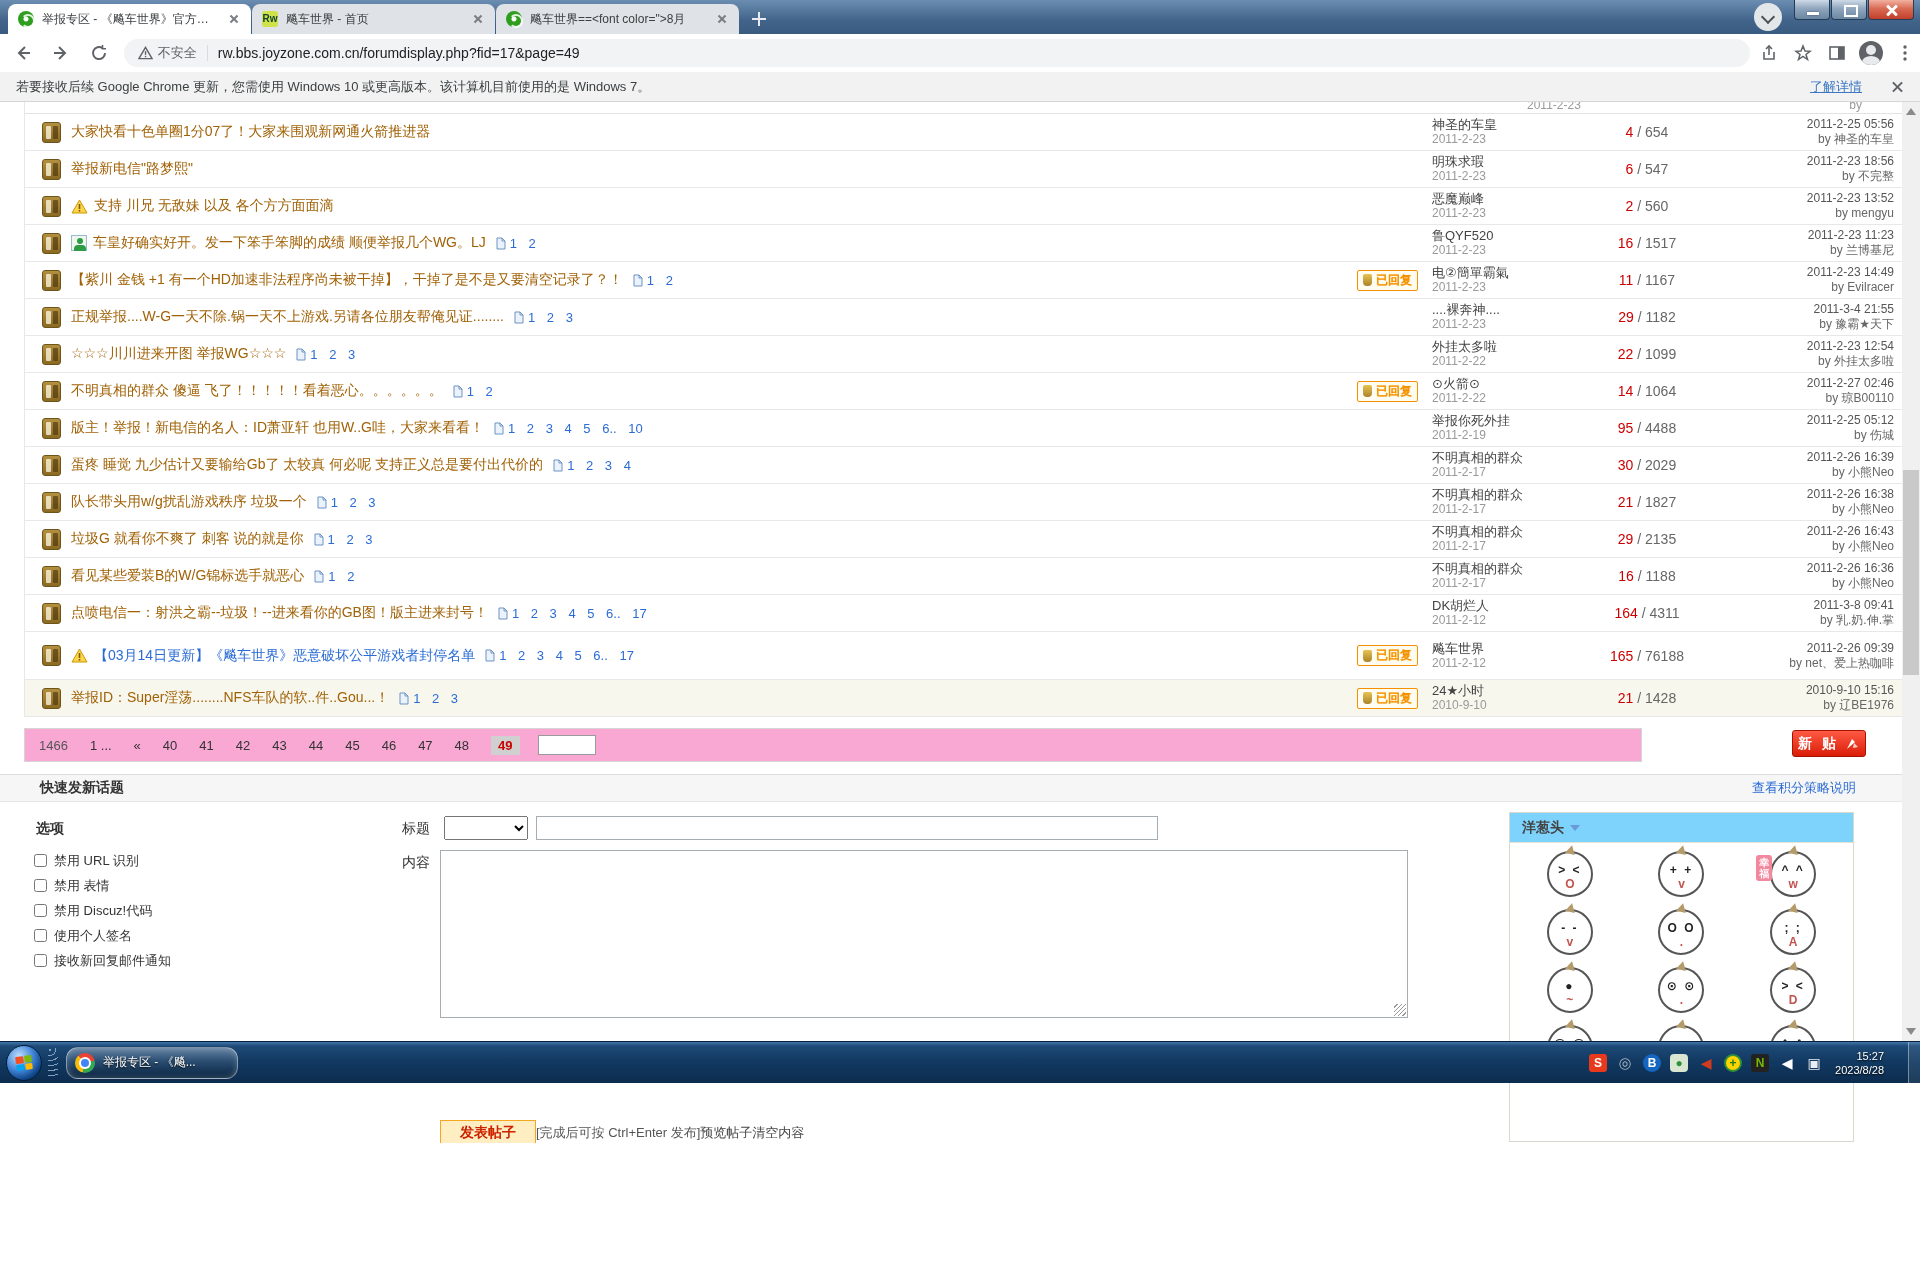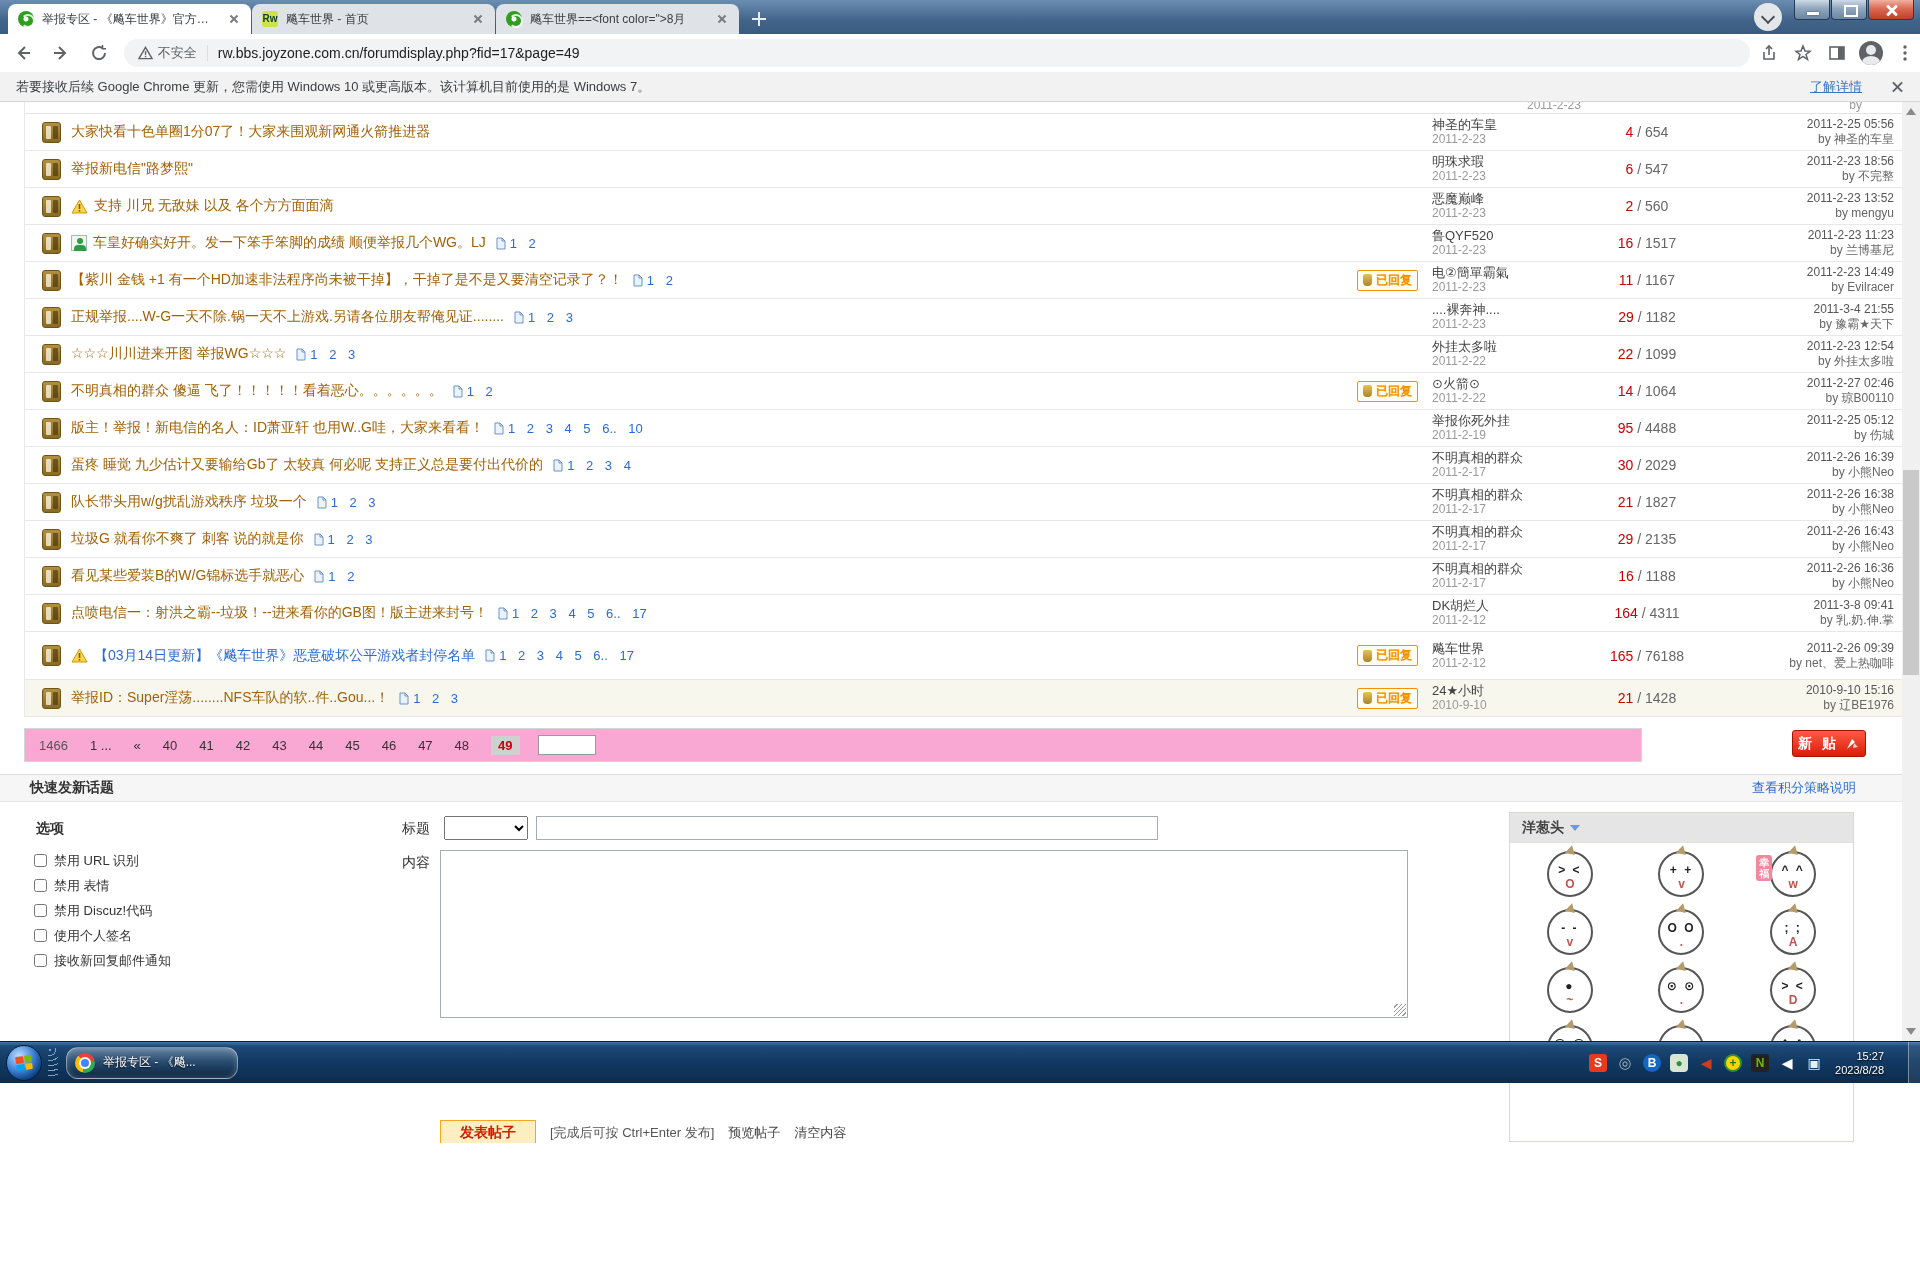--- a/index.html
+++ b/index.html
@@ -103,42 +103,42 @@
   .pg-total { margin-right:22px; color:#555; }
   .pg-cur { background:#d0d0d0; color:#cc0000; font-weight:bold; padding:2px 7px; margin-right:18px; }
   .pg-input { width:58px; height:20px; border:1px solid #9a9a9a; }
   .newpost { position:absolute; right:36px; top:628px; width:74px; height:27px; border-radius:3px;
     background:linear-gradient(#ff5a44,#d91d08); border:1px solid #a81203; color:#fff; font-weight:bold;
     font-size:14px; display:flex; align-items:center; justify-content:center; gap:5px; letter-spacing:3px; }
 
   
   .quickbar { position:absolute; left:0; top:672px; width:1902px; height:28px; background:#f6f6f6;
     border-top:1px solid #dcdcdc; border-bottom:1px solid #e6e6e6; display:flex; align-items:center; }
-  .quickbar .qh { font-size:14px; font-weight:bold; color:#333; margin-left:30px; }
+  .quickbar .qh { font-size:14px; font-weight:bold; color:#333; margin-left:40px; }
   .quickbar .qlink { margin-left:auto; margin-right:46px; font-size:13px; color:#2b6cd4; text-decoration:none; }
   .form-area { position:absolute; left:0; top:700px; width:1902px; height:341px; overflow:hidden; }
   .opt-title { position:absolute; left:36px; top:18px; font-size:14px; font-weight:bold; color:#333; }
   .opt-list { position:absolute; left:34px; top:46px; }
   .opt { display:flex; align-items:center; gap:7px; font-size:13px; color:#333; height:25px; }
   .opt input { width:13px; height:13px; }
   .fld-label { position:absolute; font-size:14px; color:#333; }
   .sel-title { position:absolute; left:444px; top:14px; width:84px; height:24px; font-size:13px; }
   .inp-title { position:absolute; left:536px; top:14px; width:622px; height:24px; border:1px solid #a5acb2; }
   .txt-content { position:absolute; left:440px; top:48px; width:968px; height:168px; border:1px solid #a5acb2; resize:none; }
   .resize-grip { position:absolute; left:1394px; top:202px; width:12px; height:12px;
     background:repeating-linear-gradient(135deg,#fff 0 2px,#999 2px 3px); }
-  .submit-row { position:absolute; left:440px; top:318px; display:flex; align-items:center; gap:14px; }
+  .submit-row { position:absolute; left:440px; top:318px; display:flex; align-items:center; }
   .submit-btn { width:96px; height:26px; background:#ffeec2; border:1px solid #f5a623; color:#cc2200;
     font-weight:bold; font-size:14px; }
   .submit-hint { font-size:13px; color:#555; }
   .submit-row a { font-size:13px; color:#444; text-decoration:none; }
 
   
   .smiley-panel { position:absolute; left:1509px; top:10px; width:345px; height:330px; border:1px solid #d9d9cd; background:#fff; }
-  .smiley-head { height:30px; background:#e5e5e5; border-bottom:1px solid #e4e4d6; display:flex; align-items:center; padding-left:12px; gap:6px; }
+  .smiley-head { height:30px; background:#7dd3fc; border-bottom:1px solid #e4e4d6; display:flex; align-items:center; padding-left:12px; gap:6px; }
   .smiley-head .st { font-size:14px; color:#444; font-weight:bold; }
   .smiley-caret { width:0; height:0; border-left:5px solid transparent; border-right:5px solid transparent; border-top:6px solid #6a9bd8; }
   .smiley-grid { display:grid; grid-template-columns:repeat(3,1fr); padding:8px 4px; row-gap:12px; }
   .smiley { display:flex; justify-content:center; }
   .onion { position:relative; width:46px; height:46px; border:2px solid #555; border-radius:50%; background:#fff; }
   .tuft { position:absolute; left:17px; top:-8px; width:0; height:0;
     border-left:5px solid transparent; border-right:5px solid transparent; border-bottom:9px solid #b59a6a; transform:rotate(14deg); }
   .eyes { position:absolute; left:0; top:10px; width:100%; text-align:center; font-size:12px; font-weight:bold; color:#222; letter-spacing:2px; }
   .mouth { position:absolute; left:0; top:24px; width:100%; text-align:center; font-size:12px; font-weight:bold; color:#c0544f; }
   .tag { position:absolute; left:-16px; top:2px; width:16px; padding:2px 1px; background:#f2889e; color:#fff;

